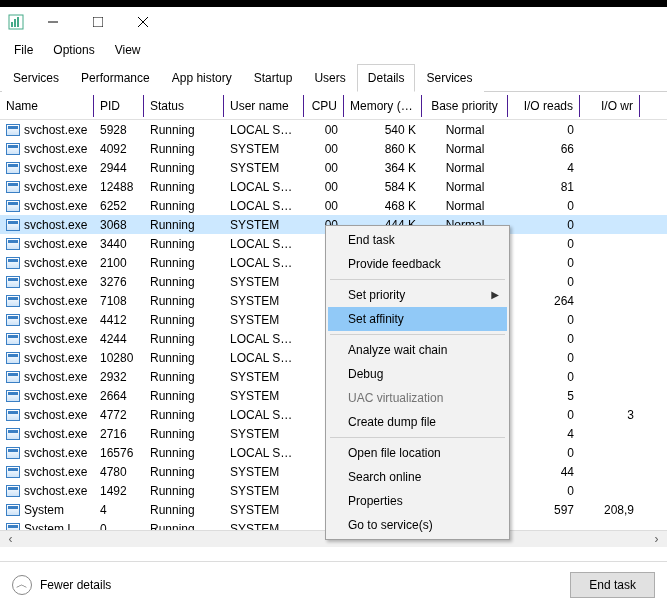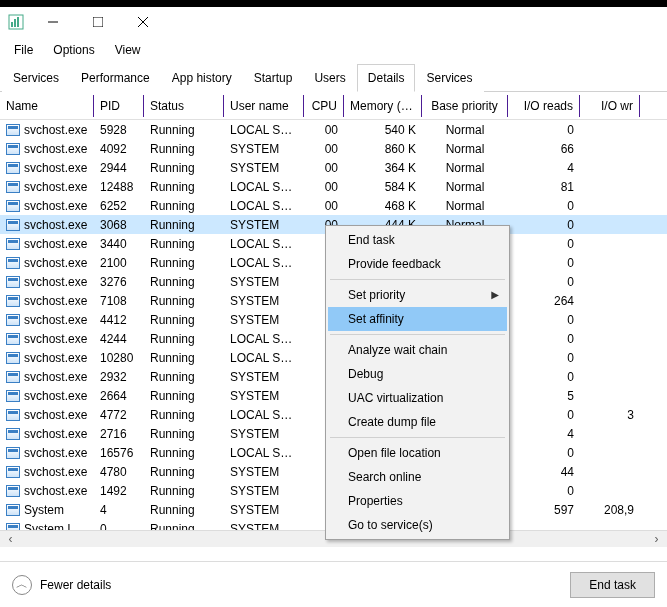--- a/index.html
+++ b/index.html
@@ -35,21 +35,21 @@
 .proc-icon::before { content:""; position:absolute; top:1px; left:1px; right:1px; height:3px; background:#3a7fc4; }
 .hscroll { height: 17px; background: #f0f0f0; border-top: 1px solid #dcdcdc; display:flex; align-items:center; justify-content:space-between; padding:0 2px; }
 .hscroll .arrow { width:17px; height:15px; display:flex; align-items:center;justify-content:center; color:#606060;}
 .footer { position:absolute; bottom:0; left:0; right:0; height:46px; border-top:1px solid #dcdcdc; display:flex; align-items:center; justify-content:space-between; padding:0 12px; background:#fff;}
 .fewer { display:flex; align-items:center; gap:8px; }
 .circ { width:20px; height:20px; border:1px solid #888; border-radius:50%; display:flex; align-items:center; justify-content:center; color:#555;}
 .endtask { border:1px solid #adadad; background:#e1e1e1; padding:5px 18px; }
 .context-menu { position:absolute; top:225px; left:325px; width:185px; background:#f2f2f2; border:1px solid #a0a0a0; box-shadow:2px 2px 3px rgba(0,0,0,.25); padding:2px; }
 .cm-item { padding:5px 12px 5px 20px; white-space:nowrap; position:relative; }
 .cm-item.hover { background:#91c9f7; }
-.cm-item.disabled { color:#000000; }
+.cm-item.disabled { color:#737373; }
 .cm-sep { height:1px; background:#d0d0d0; margin:3px 2px; }
 .cm-arrow { position:absolute; right:8px; top:6px; font-size:10px; color:#333; }
 </style>
 </head>
 <body>
 
 <div class="topbar"></div>
 
 <div class="titlebar">
   <span class="app-icon">

